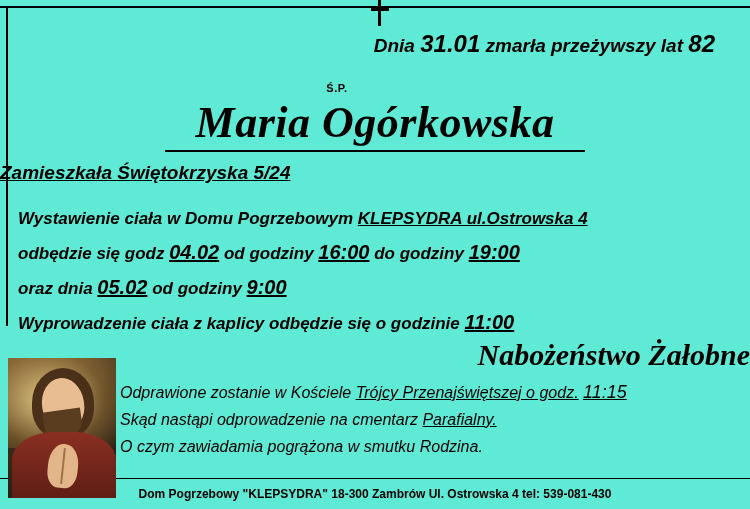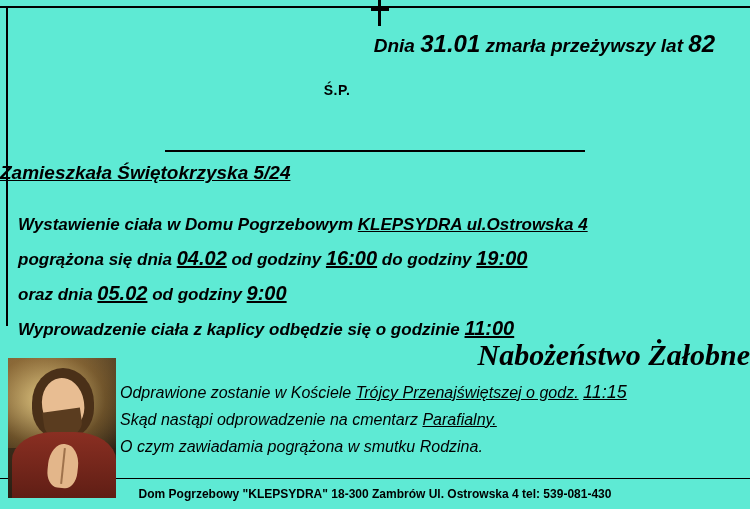--- a/index.html
+++ b/index.html
@@ -84,21 +84,21 @@
   .line-death .big {
     font-size: 24px;
   }
 
   .sp {
     position: absolute;
     left: 0;
     top: 82px;
     width: 674px;
     text-align: center;
-    font-size: 14px;
+    font-size: 11px;
     font-weight: bold;
     letter-spacing: 0.5px;
   }
 
   .name {
     position: absolute;
     left: 0;
     top: 97px;
     width: 750px;
     text-align: center;
@@ -131,21 +131,20 @@
 
   .body-block {
     position: absolute;
     left: 18px;
     top: 205px;
     width: 714px;
     font-size: 17px;
     font-weight: bold;
     font-style: italic;
     line-height: 28px;
-    margin-top: 6px;
   }
   .body-block .row {
     white-space: nowrap;
     margin-bottom: 5px;
   }
   .u { text-decoration: underline; }
   .emph {
     font-size: 20px;
     text-decoration: underline;
   }
@@ -280,30 +279,31 @@
     <div class="v"></div>
     <div class="h"></div>
   </div>
 
   <div class="line-death">
     <span>Dnia </span><span class="big">31.01</span><span> zmarła przeżywszy lat </span><span class="big">82</span>
   </div>
 
   <div class="sp">Ś.P.</div>
 
+  <div class="name">Maria Ogórkowska</div>
   <div class="name-underline"></div>
 
   <div class="address">Zamieszkała Świętokrzyska 5/24</div>
 
   <div class="body-block">
     <div class="row">
       <span>Wystawienie ciała w Domu Pogrzebowym </span><span class="u">KLEPSYDRA ul.Ostrowska 4</span>
     </div>
     <div class="row">
-      <span>pogrążona się dnia </span><span class="emph">04.02</span><span> od godziny </span><span class="emph">16:00</span><span> do godziny </span><span class="emph">19:00</span>
+      <span>odbędzie się godz </span><span class="emph">04.02</span><span> od godziny </span><span class="emph">16:00</span><span> do godziny </span><span class="emph">19:00</span>
     </div>
     <div class="row">
       <span>oraz dnia </span><span class="emph">05.02</span><span> od godziny </span><span class="emph">9:00</span>
     </div>
     <div class="row">
       <span>Wyprowadzenie ciała z kaplicy odbędzie się o godzinie </span><span class="emph">11:00</span>
     </div>
   </div>
 
   <div class="service-title">Nabożeństwo Żałobne</div>

